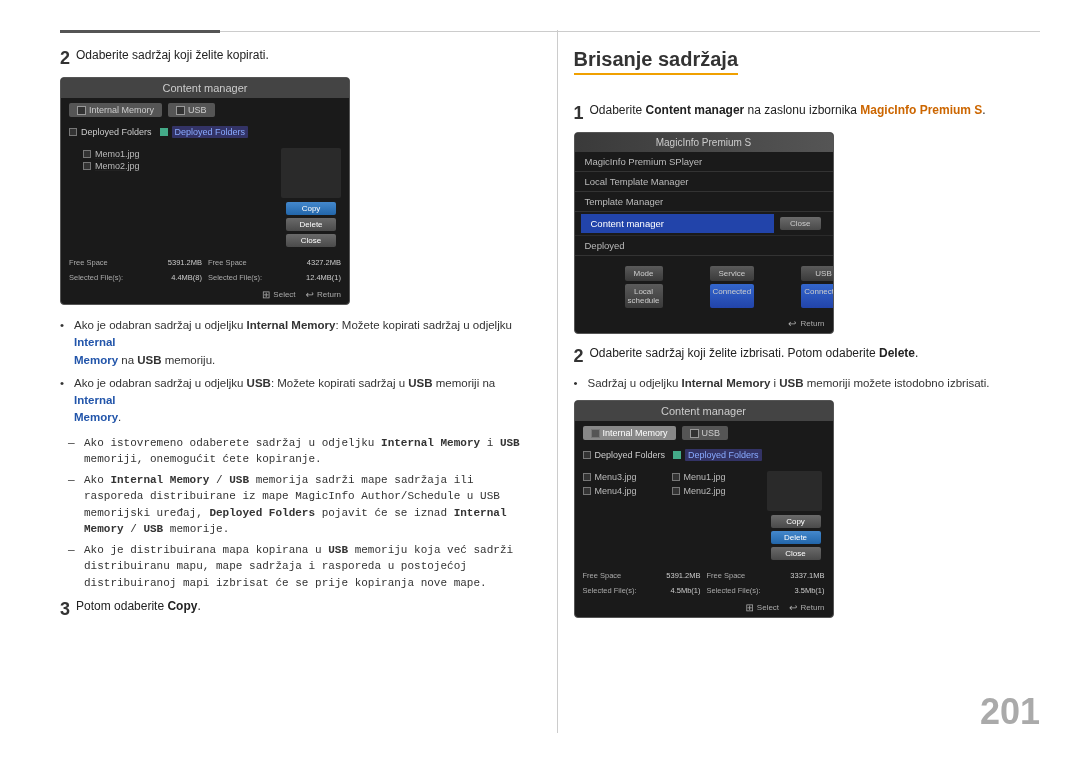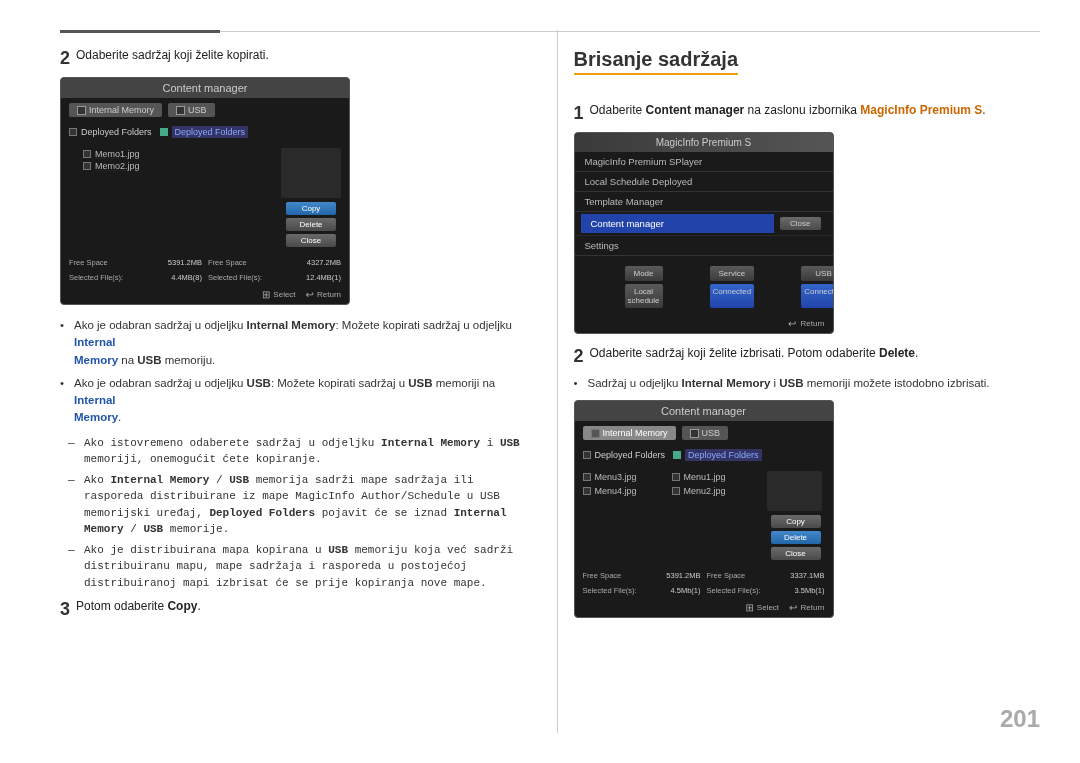--- a/index.html
+++ b/index.html
@@ -368,21 +368,21 @@
 
     .magic-grid-btn.blue {
       background: linear-gradient(to bottom, #3366cc, #2244aa);
     }
 
     
     .page-number {
       position: absolute;
       bottom: 30px;
       right: 40px;
-      font-size: 24px;
+      font-size: 36px;
       font-weight: bold;
       color: #aaa;
     }
 
     .magic-row {
       display: flex;
       align-items: center;
       padding: 2px 6px;
       border-bottom: 1px solid #2a2a2a;
     }
@@ -532,29 +532,29 @@
       <span class="step-inline">1</span>
       <span>
         Odaberite <strong>Content manager</strong> na zaslonu izbornika <strong style="color:#cc6600;">MagicInfo Premium S</strong>.
       </span>
     </div>
 
     <div class="magic-ui-box">
       <div class="magic-title">MagicInfo Premium S</div>
 
       <div class="magic-menu-item">MagicInfo Premium SPlayer</div>
-      <div class="magic-menu-item">Local Schedule Deployed</div>
+      <div class="magic-menu-item">Local Template Manager</div>
       <div class="magic-menu-item">Template Manager</div>
 
       <div class="magic-row">
         <div class="magic-menu-item selected" style="flex:1; border:none;">Content manager</div>
         <div class="magic-close-btn">Close</div>
       </div>
 
-      <div class="magic-menu-item">Settings</div>
+      <div class="magic-menu-item">Deployed</div>
 
       <div class="magic-grid">
         <div class="magic-grid-btn">Mode</div>
         <div class="magic-grid-btn">Service</div>
         <div class="magic-grid-btn">USB</div>
         <div class="magic-grid-btn">Local schedule</div>
         <div class="magic-grid-btn blue">Connected</div>
         <div class="magic-grid-btn blue">Connected</div>
       </div>
 

